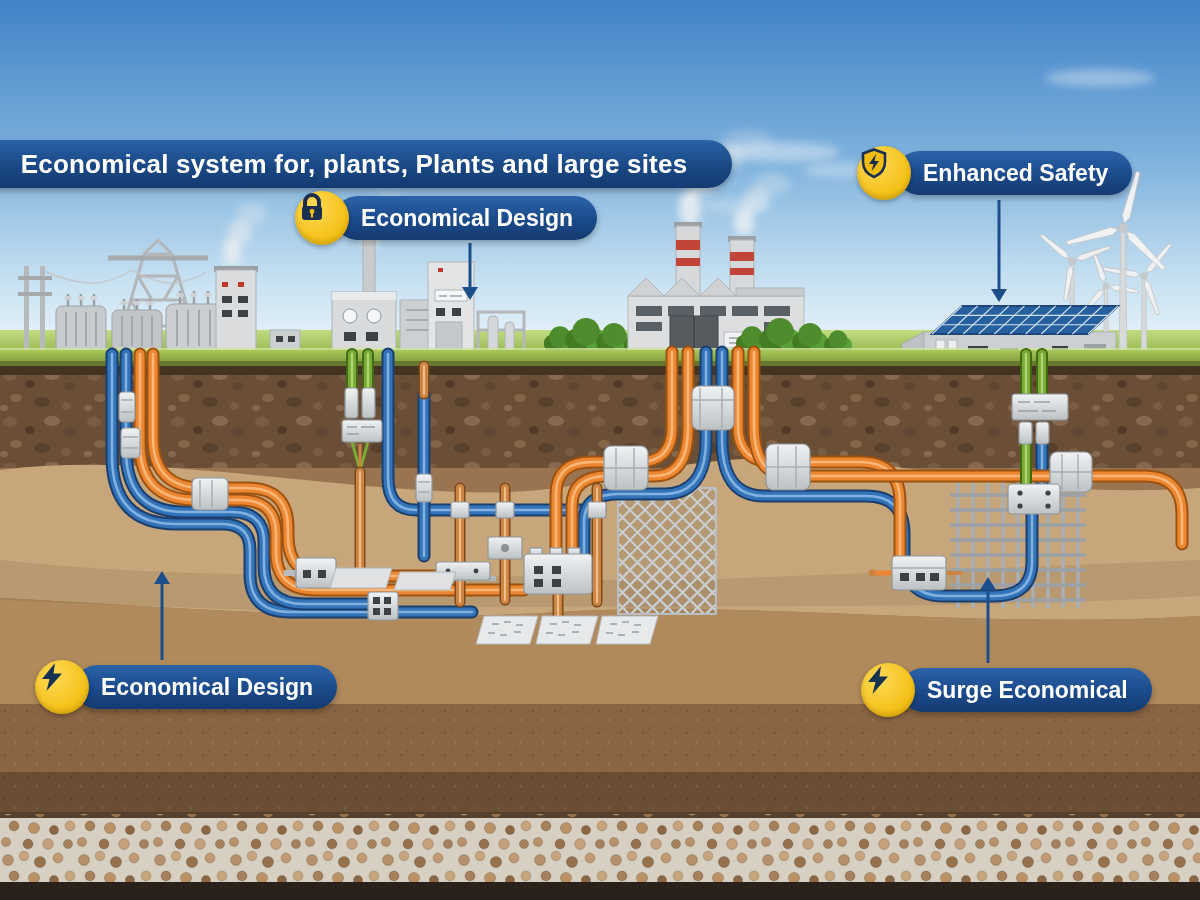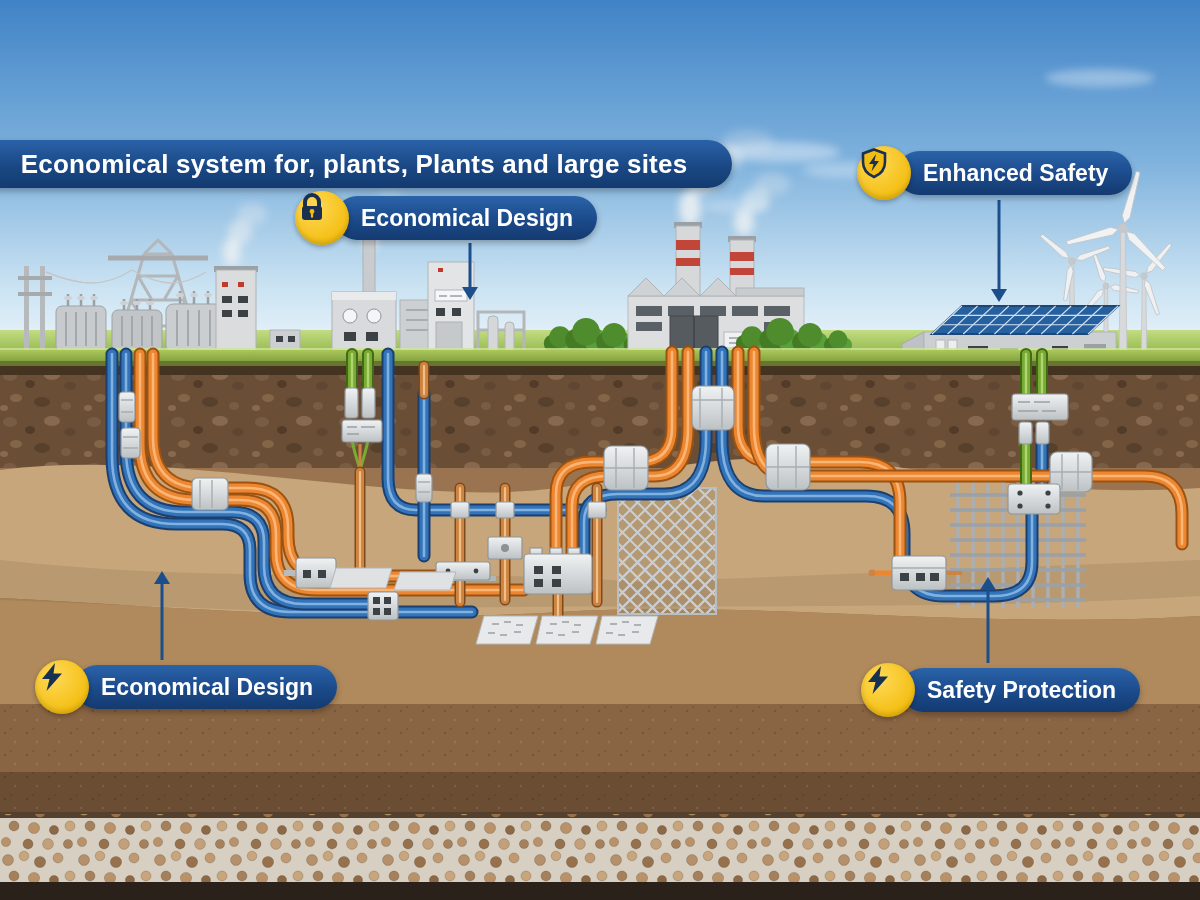--- a/index.html
+++ b/index.html
@@ -636,16 +636,16 @@
       </div>
 </div>
 
 <div class="badge" style="left:861px;top:663px;">
   <div class="circ">
     <svg width="34" height="34" viewBox="0 0 34 34">
       <polygon points="20,3 7,19 14.5,19 11.5,31 27,13.5 18.5,13.5" fill="#16324f"></polygon>
     </svg>
   </div>
   <div class="pill">
-        <span>Safety Protection</span>
+        <span>Surge Economical</span>
       </div>
 </div>
 </div>
 
 </body></html>

